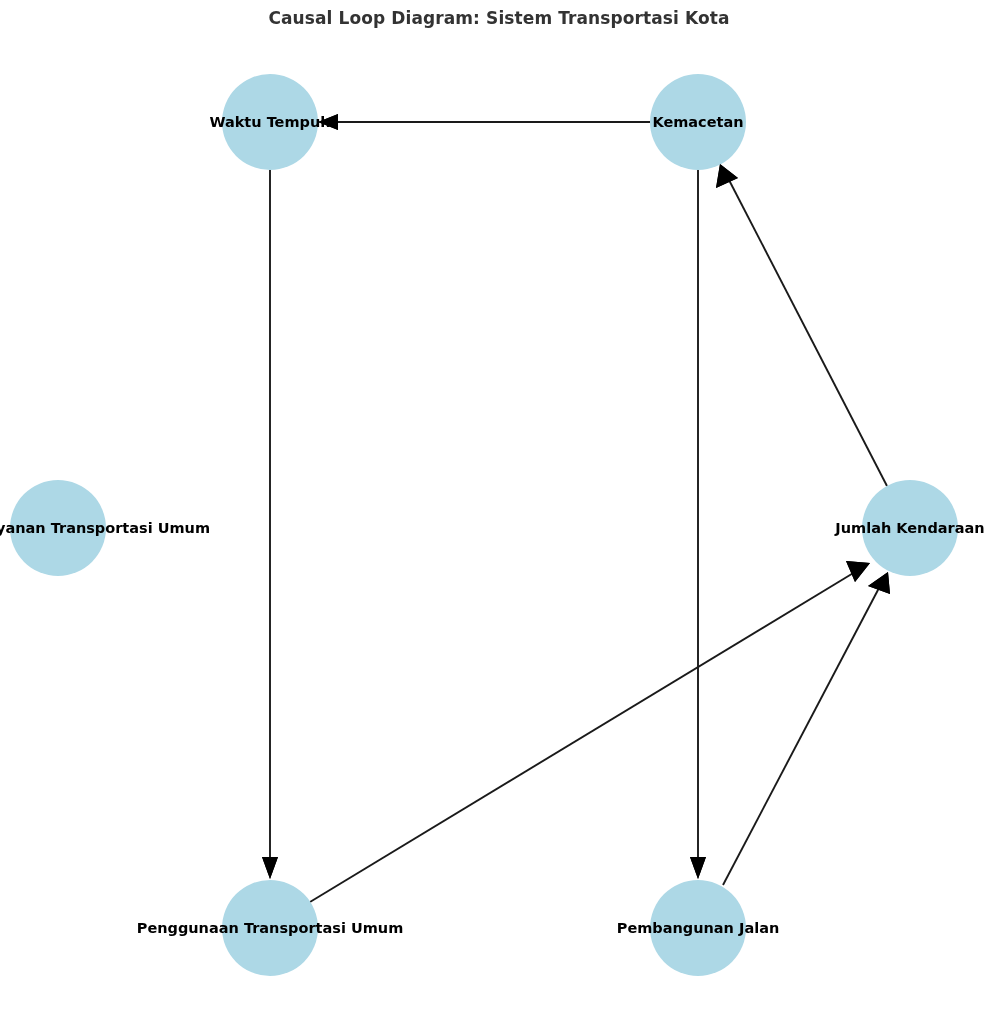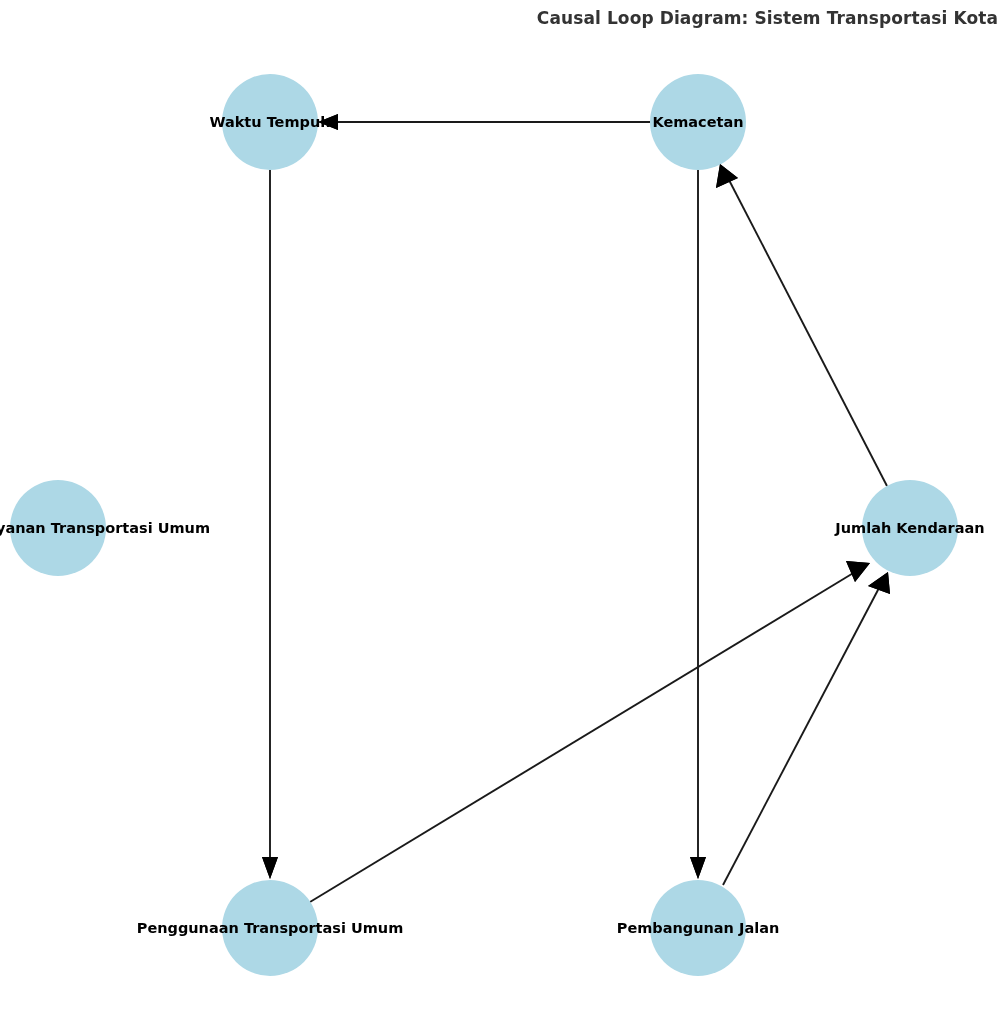--- a/index.html
+++ b/index.html
@@ -18,21 +18,21 @@
     position: relative;
     width: 998px;
     height: 1024px;
     background: #ffffff;
   }
   #diagram-title {
     position: absolute;
     left: 0;
     top: 8px;
     width: 998px;
-    text-align: right;
+    text-align: center;
     font-size: 17px;
     font-weight: bold;
     color: #333333;
     letter-spacing: 0.1px;
   }
   #graph-svg {
     position: absolute;
     left: 0;
     top: 0;
     width: 998px;

